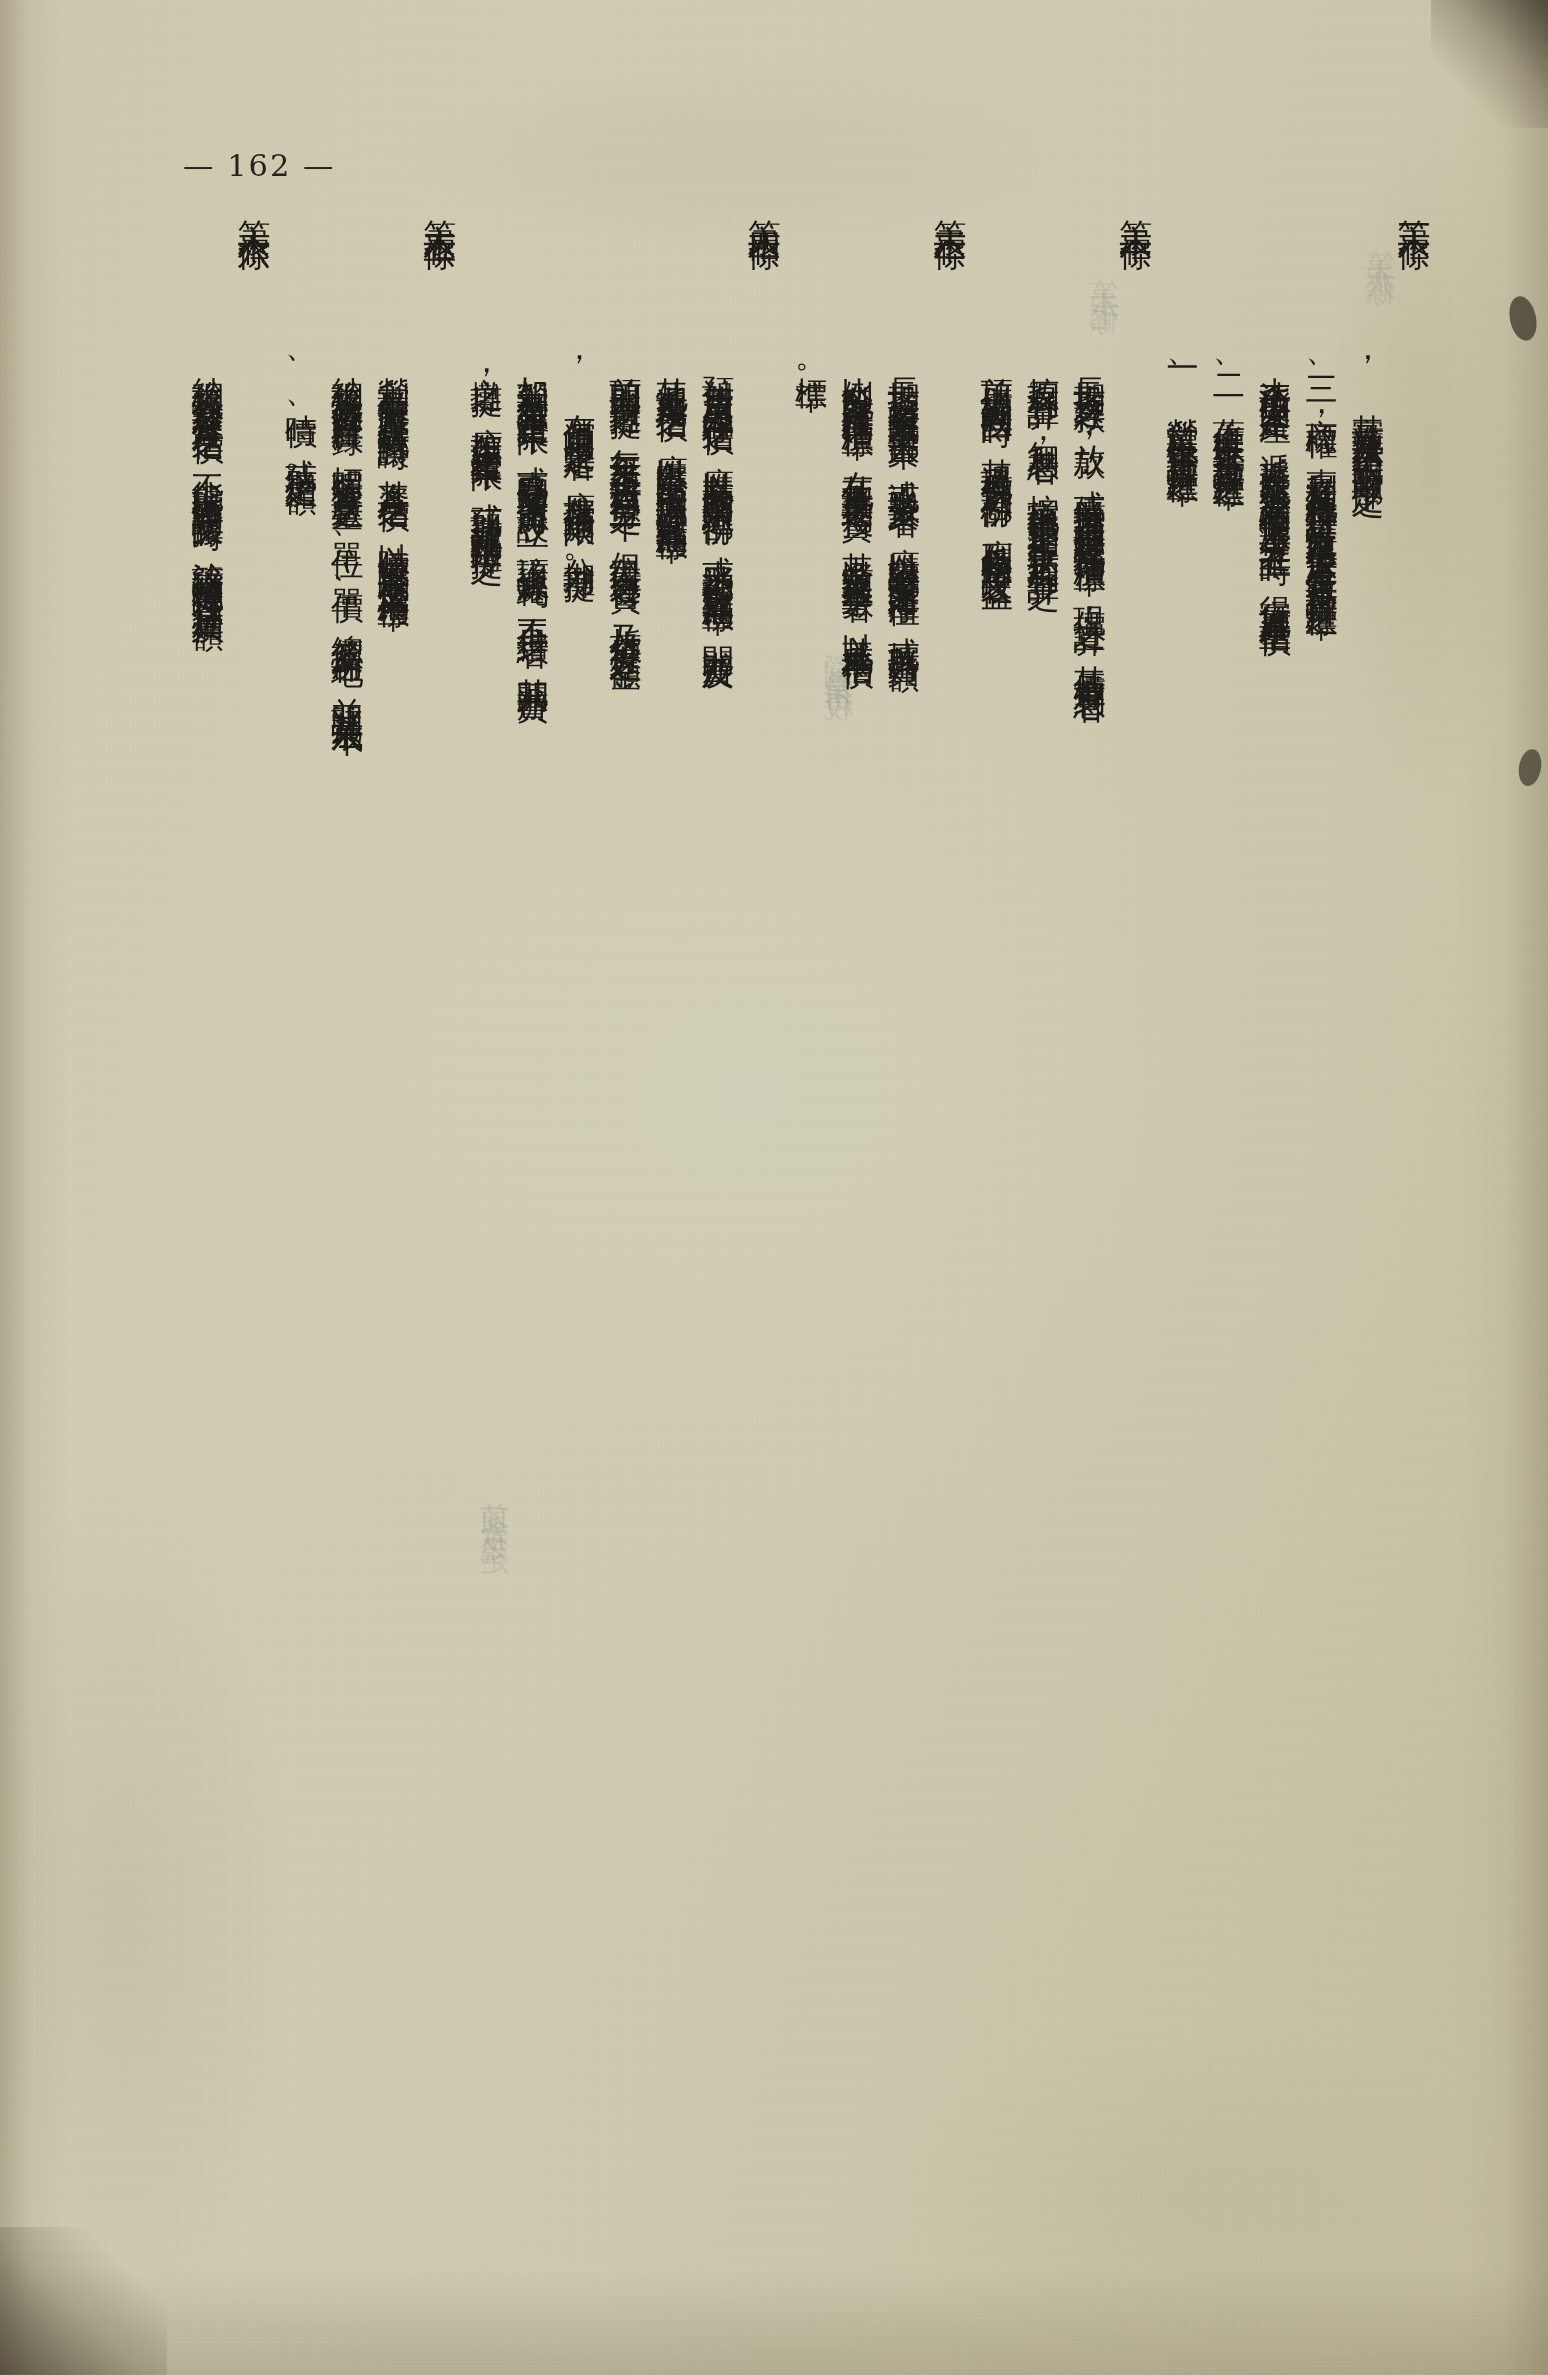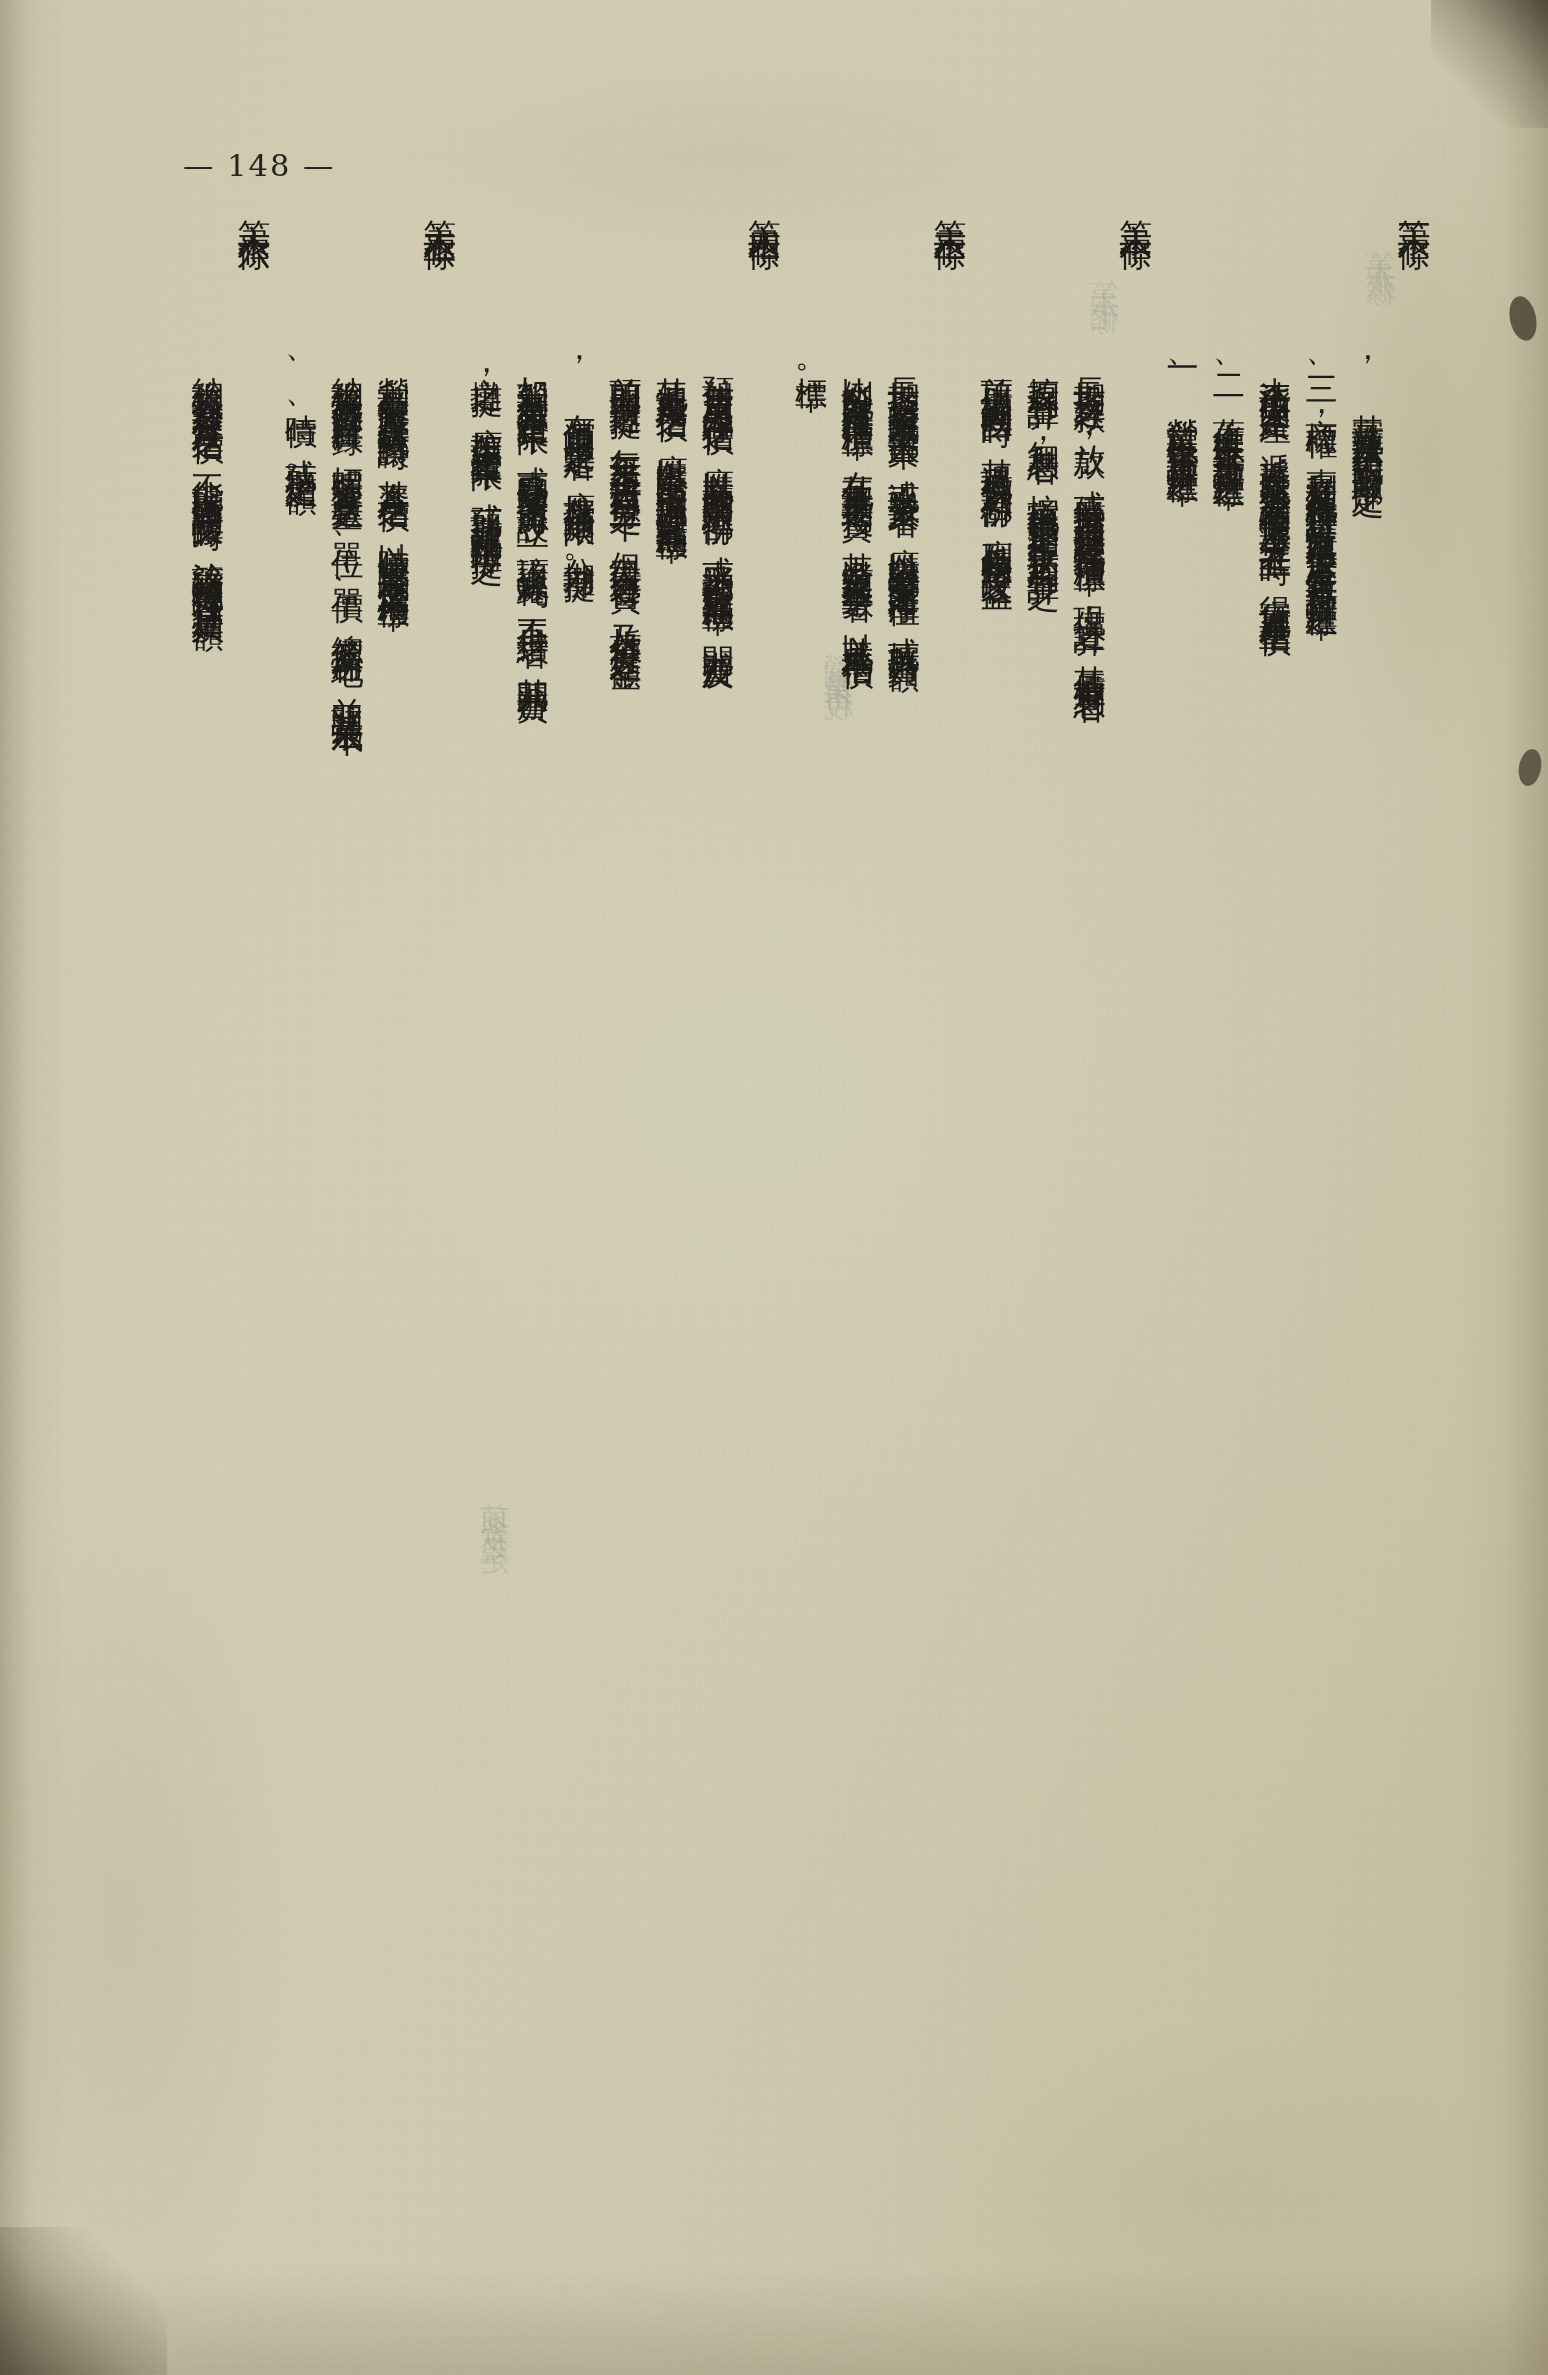--- a/index.html
+++ b/index.html
@@ -170,21 +170,21 @@
   <div class="edge-dark corner-tr"></div>
   <div class="edge-dark corner-bl"></div>
   <div class="edge-dark hole1"></div>
   <div class="edge-dark hole2"></div>
 
   <div class="showthrough" style="right:148px; top:227px;">第六十八條</div>
   <div class="showthrough" style="right:424px; top:256px;">第六十七條</div>
   <div class="showthrough" style="right:690px; top:630px;">營利事業所得稅</div>
   <div class="showthrough" style="right:1034px; top:1478px;">前項各款之規定</div>
 
-  <div id="folio">— 148 —</div>
+  <div id="folio">— 162 —</div>
 
   <div id="body-text">
 
   <div class="col para">納稅義務人對於各種資產之估價，不能提出確實證明文據時，該管稽徵機關得逕行估定其價額。</div>
       <div class="col article">第六十六條</div>
       <div class="col para">、時價、或估定之價額。</div>
       <div class="col para">納稅義務人應備置財產目錄，標明各種資產之數量、單位、單價、總價及所在地；並註明其爲成本</div>
       <div class="col para">營利事業在解散廢止合併或轉讓時，其資產之估價，以時價或實際成交之價格爲標準。</div>
       <div class="col article">第六十五條</div>
       <div class="col para">之攤提，應按預定之營業年限，或預計資源耗竭年限攤提之。</div>

